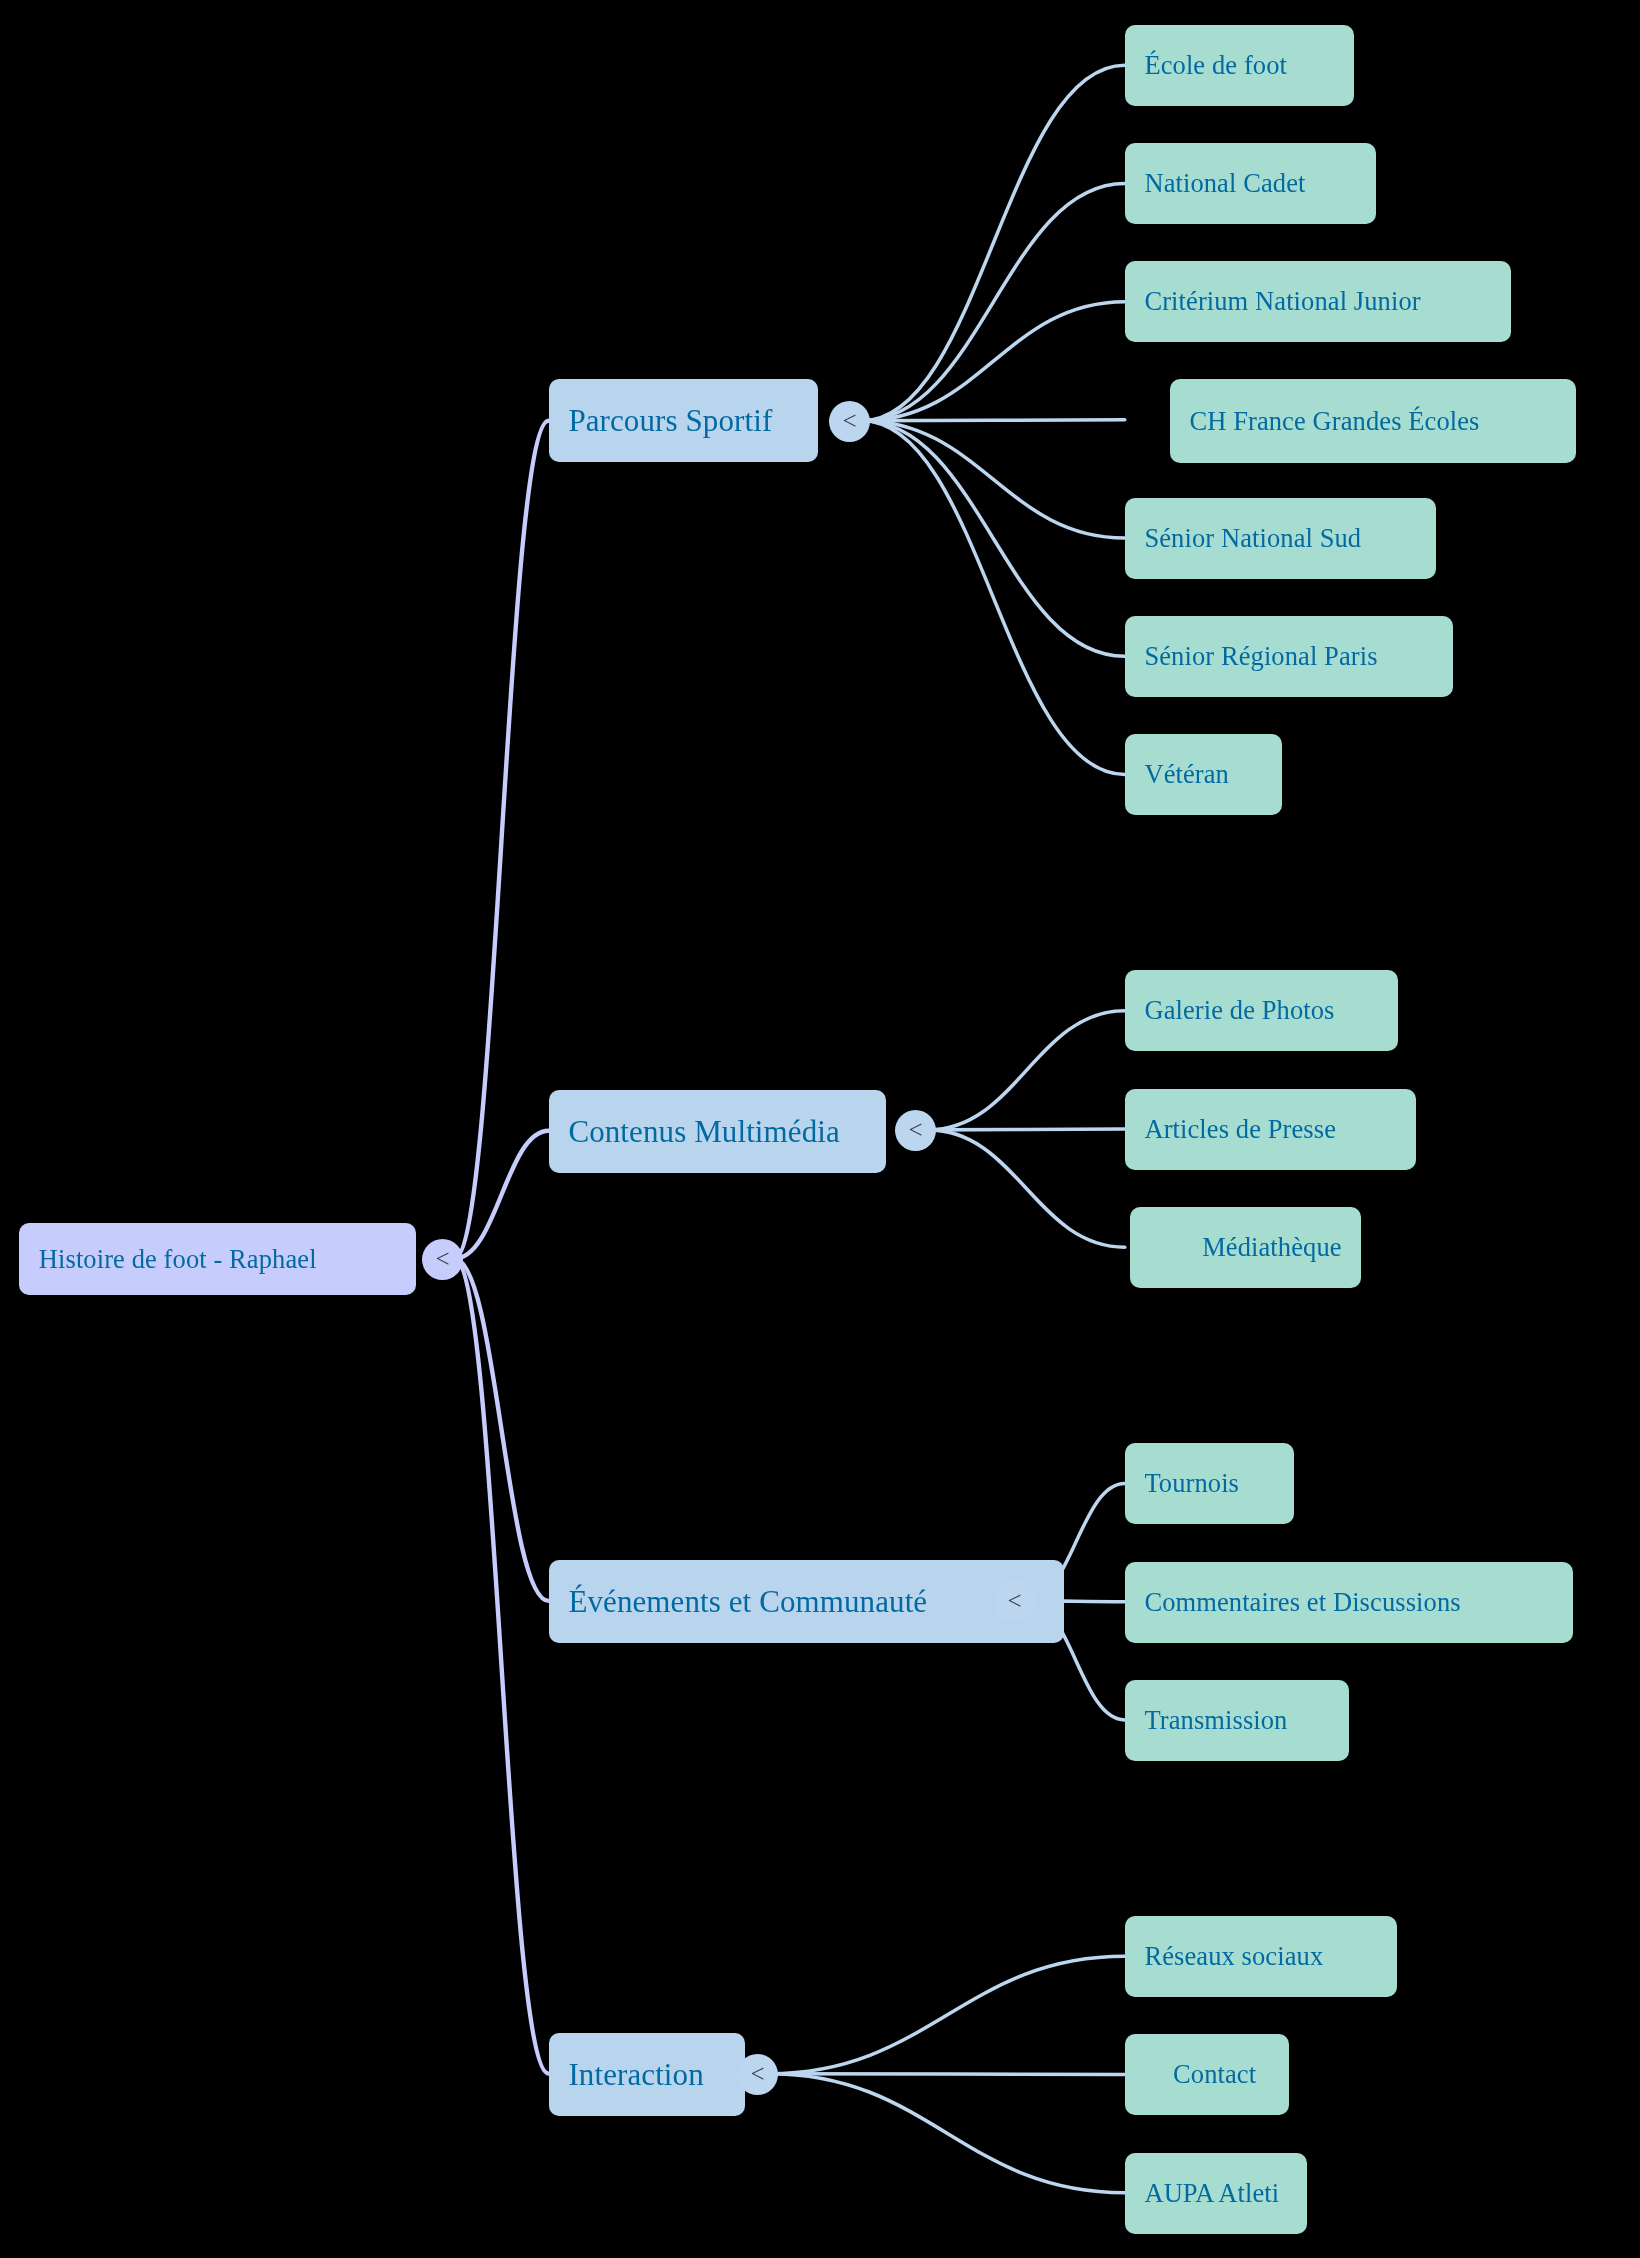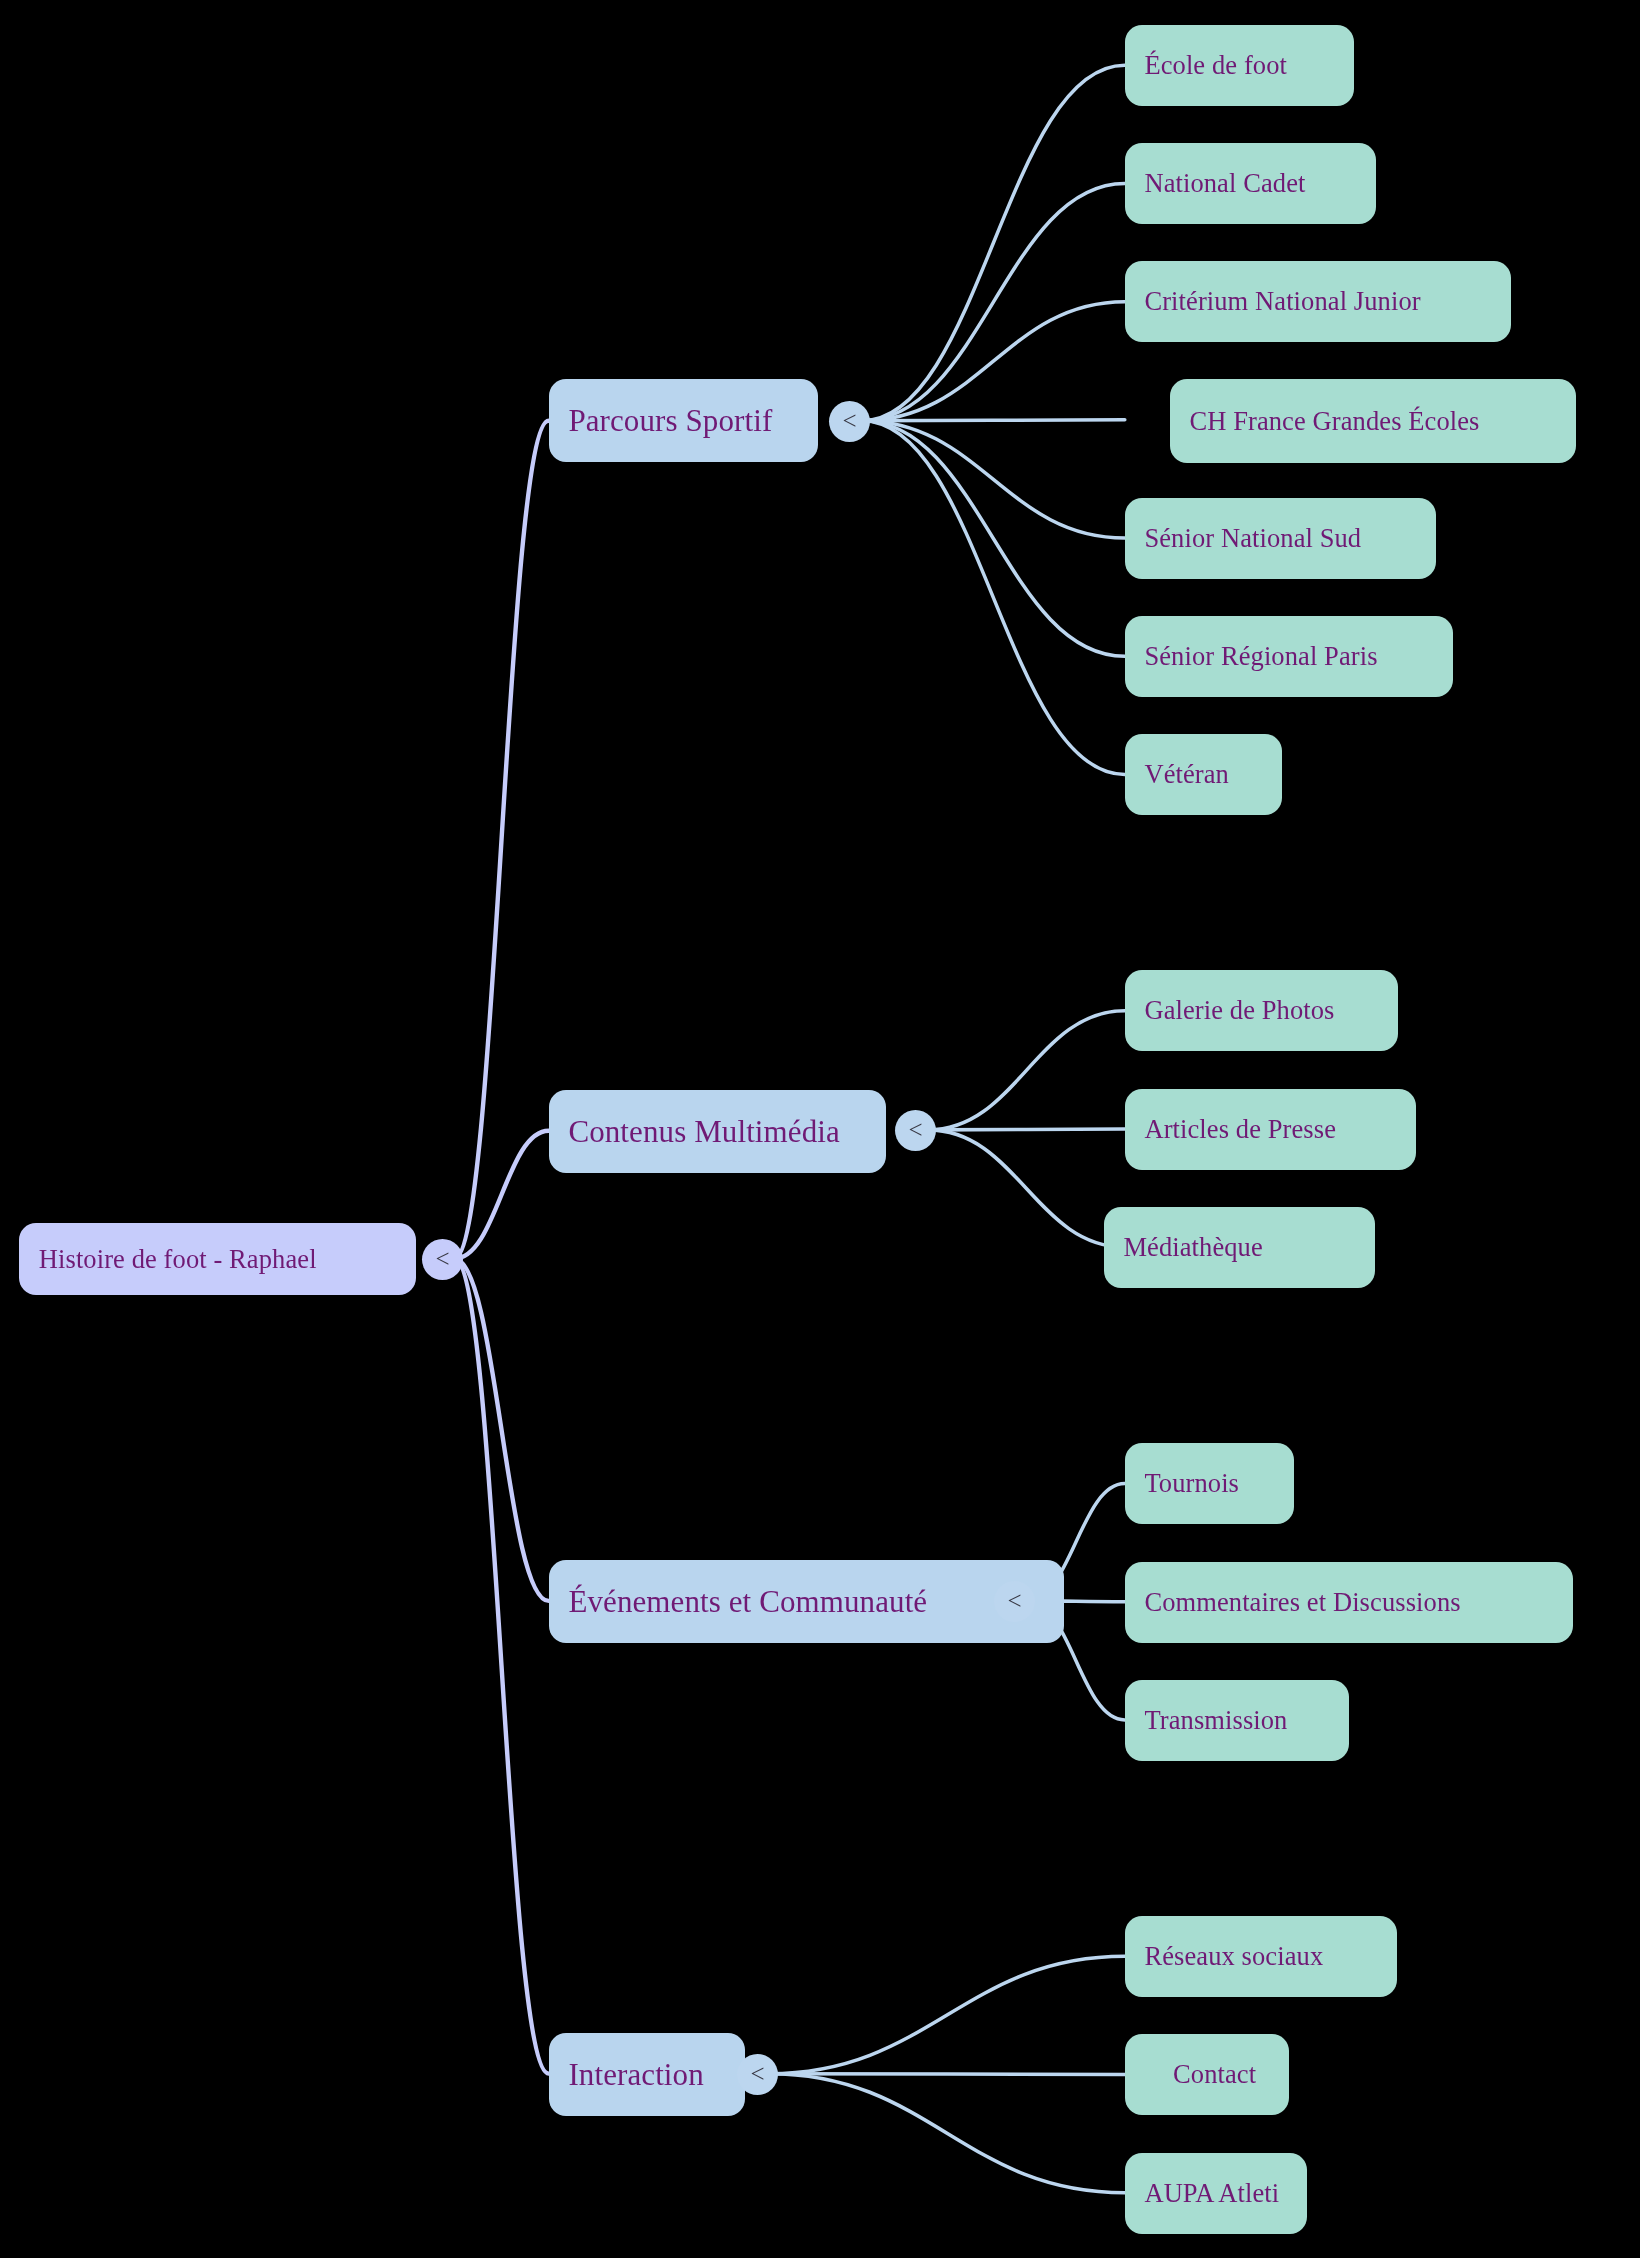--- a/index.html
+++ b/index.html
@@ -25,22 +25,22 @@
     top: 0;
     width: 1640px;
     height: 2258px;
     pointer-events: none;
   }
   .node {
     position: absolute;
     box-sizing: border-box;
     display: flex;
     align-items: center;
-    border-radius: 17px;
-    color: #701a75;
+    border-radius: 10px;
+    color: #0369a1;
     white-space: nowrap;
     padding: 0 19.4px;
     letter-spacing: 0.1px;
   }
   .node-root {
     background: #c6ccfb;
     font-size: 26.5px;
   }
   .node-branch {
     background: #b9d5ee;
@@ -143,21 +143,21 @@
       </div>
       <div class="collapse-toggle branch-toggle" style="left: 895px; top: 1110px;">
         <span class="chev">&lt;</span>
       </div>
       <div class="node node-leaf" style="left: 1125px; top: 970px; width: 273px; height: 81px;">
         <span class="node-label">Galerie de Photos</span>
       </div>
       <div class="node node-leaf" style="left: 1125px; top: 1089px; width: 291px; height: 81px;">
         <span class="node-label">Articles de Presse</span>
       </div>
-      <div class="node node-leaf" style="left: 1104px; top: 1207px; width: 271px; height: 81px;">
+      <div class="node node-leaf" style="left: 1130px; top: 1207px; width: 231px; height: 81px; text-align: right;">
         <span class="node-label">Médiathèque</span>
       </div>
       <div class="node node-branch" style="left: 549px; top: 1560px; width: 515px; height: 83px;">
         <span class="node-label">Événements et Communauté</span>
       </div>
       <div class="collapse-toggle branch-toggle" style="left: 994px; top: 1581px;">
         <span class="chev">&lt;</span>
       </div>
       <div class="node node-leaf" style="left: 1125px; top: 1443px; width: 169px; height: 81px;">
         <span class="node-label">Tournois</span>

